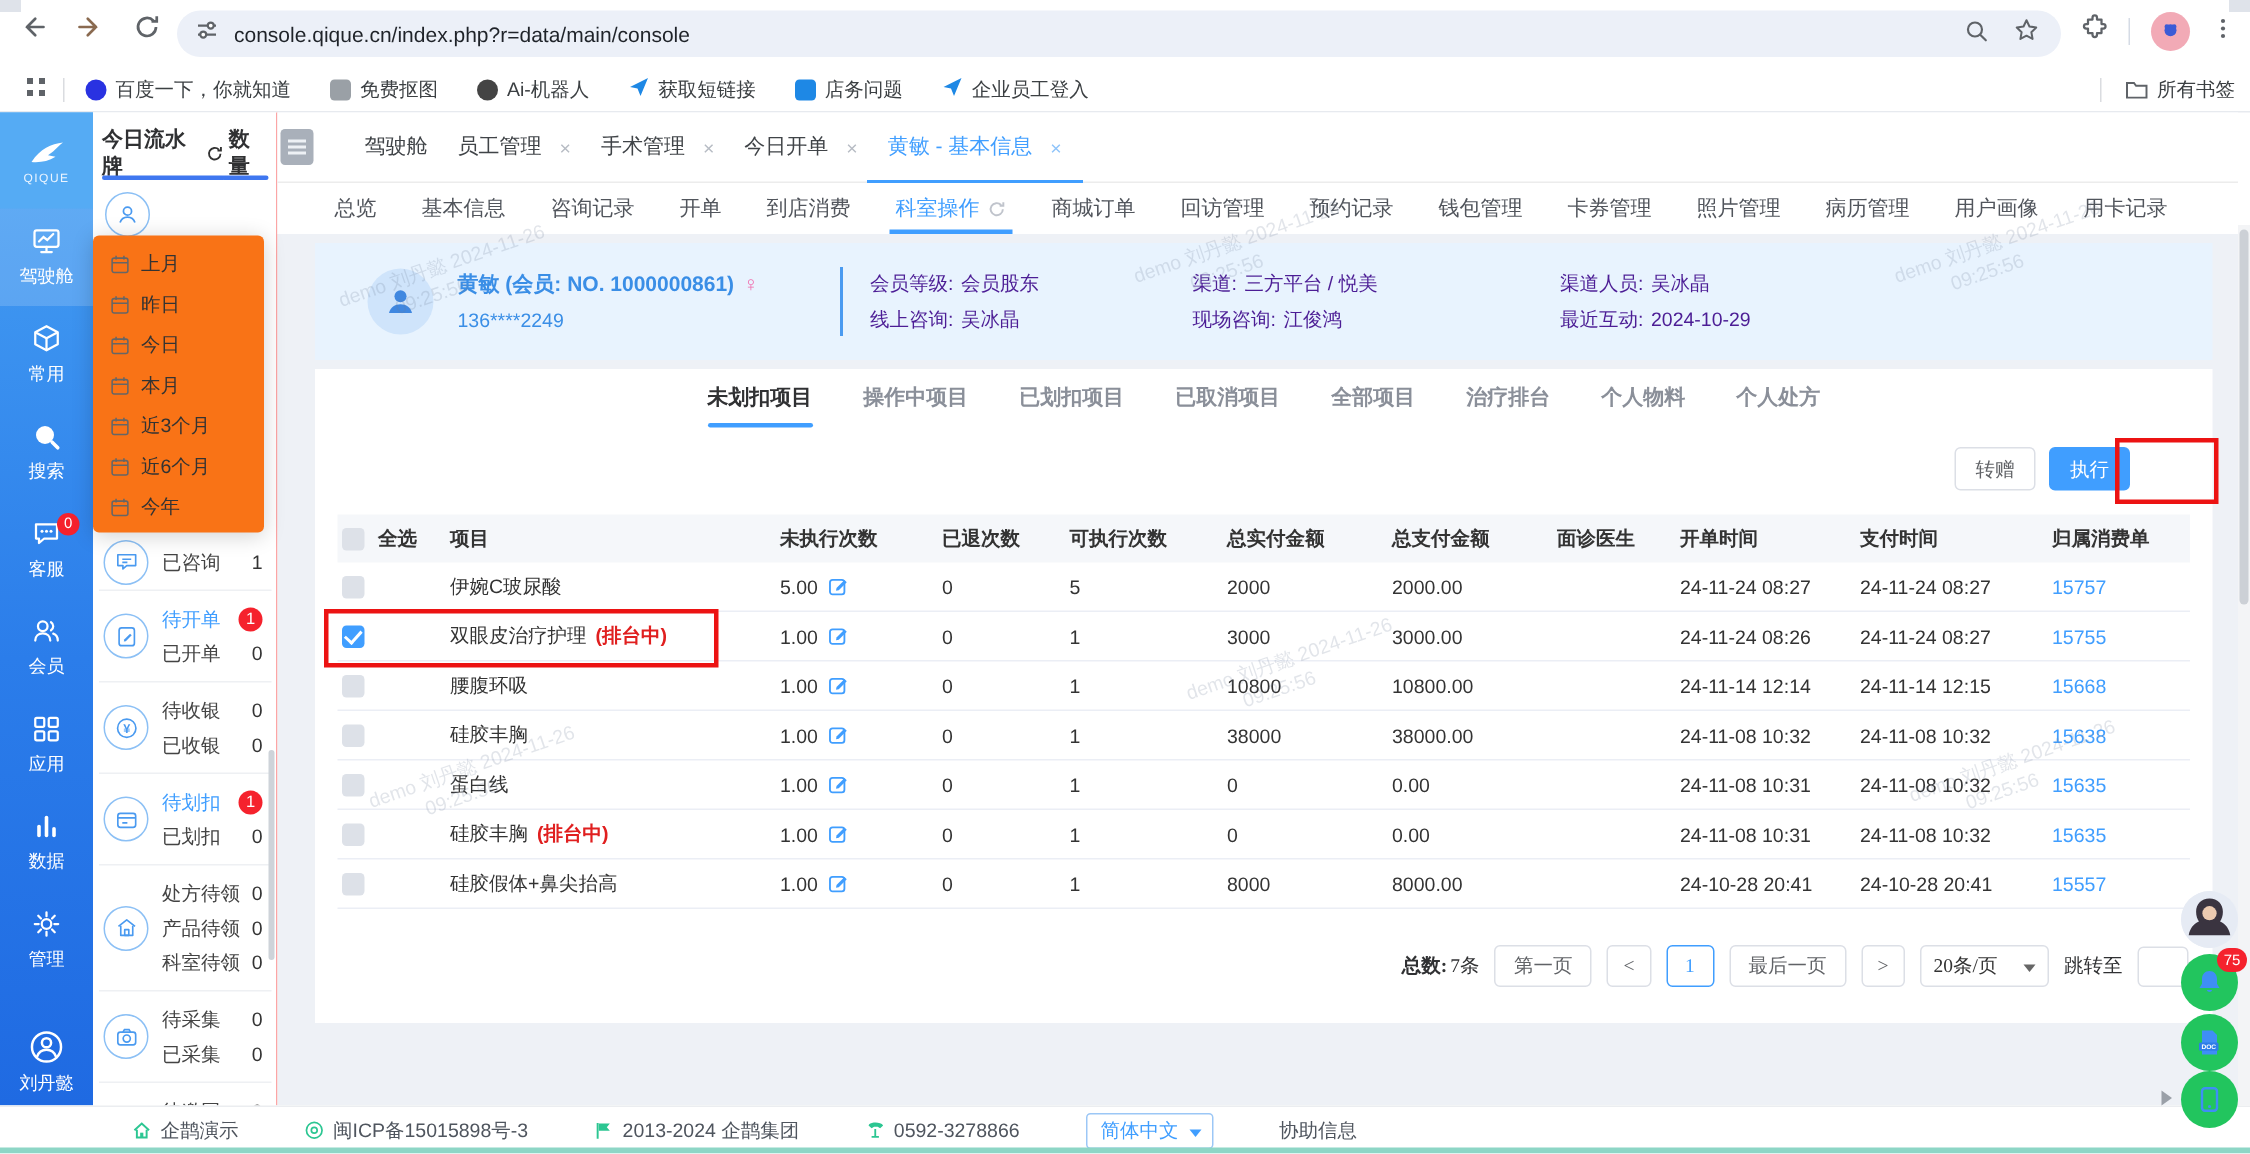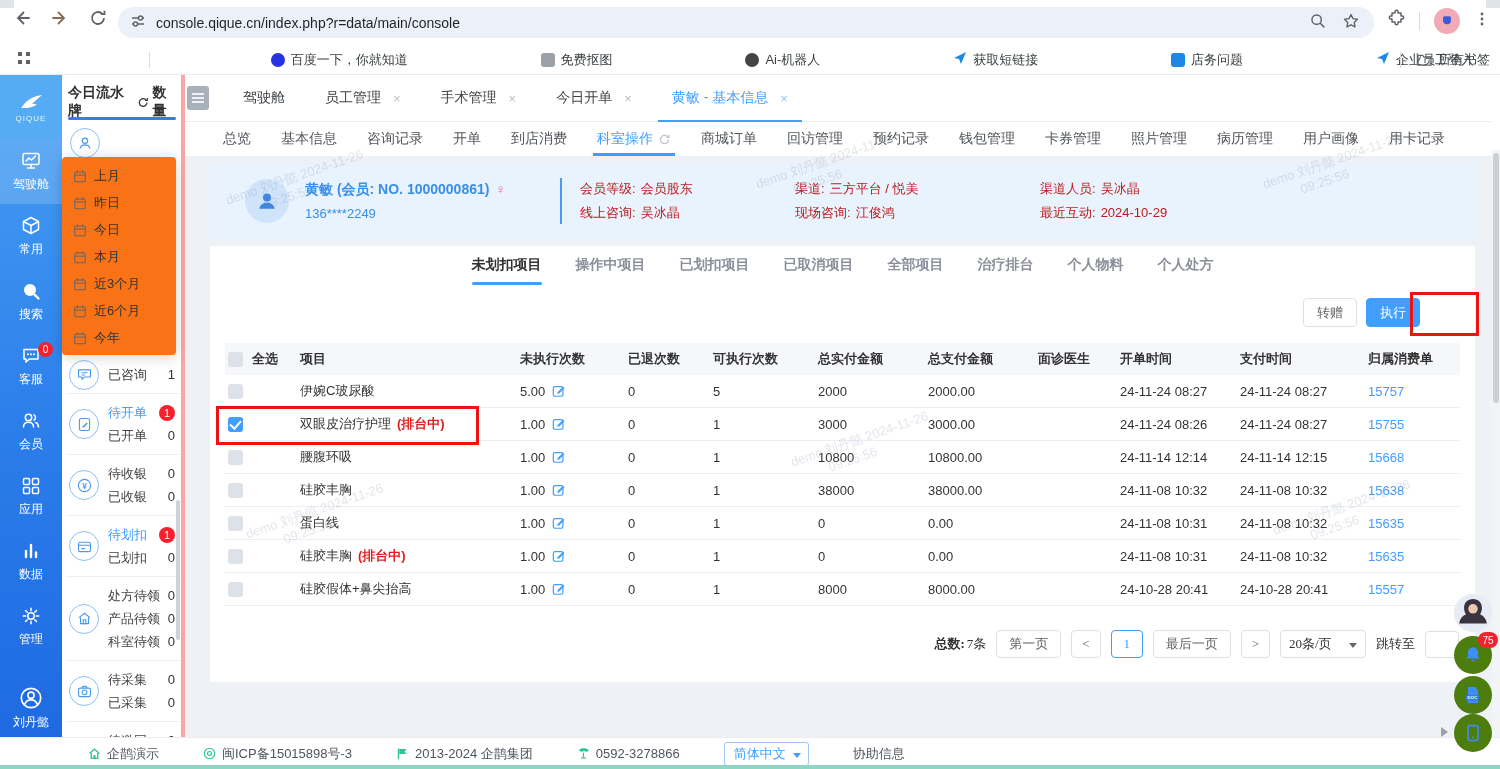--- a/index.html
+++ b/index.html
@@ -12,38 +12,38 @@
   .navbtns { position:absolute; left:12px; top:8px; display:flex; align-items:center; gap:18px; }
   .navbtn svg { display:block; }
   #omnibox { position:absolute; left:118px; top:7px; width:1256px; height:31px; background:#ecf0f8; border-radius:16px; display:flex; align-items:center; padding:0 12px; }
   #omnibox .url { font-size:14px; color:#1f2329; margin-left:10px; flex:1; }
   #omnibox .right-ics { display:flex; align-items:center; gap:16px; margin-right:2px; }
   .chrome-right { position:absolute; right:10px; top:8px; display:flex; align-items:center; gap:14px; }
   .chrome-divider { width:1px; height:18px; background:#d5dbe5; }
   .profile-av { width:26px; height:26px; border-radius:50%; background:#f2aab6; display:flex; align-items:center; justify-content:center; }
 
   
-  #bookmarks { left:0; top:45px; width:1500px; height:30px; background:#fff; border-bottom:1px solid #e7eaef; display:flex; align-items:center; font-size:13px; color:#3c4043;justify-content:space-between; }
+  #bookmarks { left:0; top:45px; width:1500px; height:30px; background:#fff; border-bottom:1px solid #e7eaef; display:flex; align-items:center; font-size:13px; color:#3c4043; }
   .bm { display:flex; align-items:center; gap:6px; margin-right:26px; white-space:nowrap; }
   .bm-divider { width:1px; height:16px; background:#dadce0; margin:0 14px 0 10px; }
   .fav { width:14px; height:14px; border-radius:3px; display:inline-block; }
   #all-bm { position:absolute; right:10px; display:flex; align-items:center; gap:6px; }
   #all-bm:before { content:""; width:1px; height:16px; background:#dadce0; margin-right:10px; }
 
   
   #rail { left:0; top:75px; width:62px; height:662px; background:linear-gradient(180deg,#46a0f3 0%,#2b7dea 55%,#1f6ae2 100%); color:#fff; }
   #rail .logo { height:64px; background:#55abf4; display:flex; flex-direction:column; align-items:center; justify-content:center; gap:2px; }
   #rail .logo .lg-txt { font-size:8px; letter-spacing:1px; color:#eaf4ff; }
   .rail-item { height:65px; display:flex; flex-direction:column; align-items:center; justify-content:center; gap:4px; position:relative; font-size:12px; }
   .rail-item.active { background:rgba(255,255,255,.16); }
   .rail-badge { position:absolute; top:8px; right:9px; min-width:15px; height:15px; border-radius:8px; background:#f5222d; color:#fff; font-size:10px; display:flex; align-items:center; justify-content:center; padding:0 3px; }
   #rail .user { position:absolute; bottom:6px; left:0; width:62px; display:flex; flex-direction:column; align-items:center; gap:3px; font-size:12px; }
 
   
-  #flow { left:62px; top:75px; width:123px; height:662px; background:#fff; border-right:4px solid #fca5a5; overflow:hidden; }
+  #flow { left:62px; top:75px; width:123px; height:662px; background:#fff; border-right:1px solid #fca5a5; overflow:hidden; }
   #flow .fhead { position:absolute; left:0; top:10px; width:123px; height:34px; display:flex; align-items:center; padding:0 6px; gap:3px; font-size:14px; font-weight:bold; color:#303133; }
   #flow .u1 { position:absolute; left:6px; top:42px; width:82px; height:3px; background:#3f77f0; border-radius:2px; }
   #flow .u2 { position:absolute; right:5px; top:42px; width:31px; height:3px; background:#3f77f0; border-radius:2px; }
   .fcircle { width:30px; height:30px; border-radius:50%; border:1px solid #8cc0f5; display:flex; align-items:center; justify-content:center; background:#fff; }
   #peek-icon { position:absolute; left:8px; top:53px; }
   .fgroups { position:absolute; left:0; top:281px; width:123px; }
   .fgroup { position:relative; padding:7px 6px 7px 42px; border-bottom:1px solid #eef0f3; margin:0 4px 0 4px; }
   .fgroup .fcircle { position:absolute; left:3px; top:50%; transform:translateY(-50%); }
   .frow { height:23px; display:flex; align-items:center; font-size:13px; color:#444; }
   .frow .flabel { flex:1; white-space:nowrap; }
@@ -54,39 +54,39 @@
 
   
   #dropdown { left:62px; top:157px; width:114px; height:198px; background:#f97316; border-radius:4px; box-shadow:0 2px 14px rgba(0,0,0,.18); z-index:30; padding:5px 0; }
   .dd-item { height:27px; display:flex; align-items:center; gap:7px; padding-left:11px; font-size:13px; color:#333; }
 
   
   #content { left:185px; top:75px; width:1307px; height:662px; background:#eef1f6; }
   #tabbar { position:absolute; left:0; top:0; width:1307px; height:47px; background:#fff; border-bottom:1px solid #ececec; display:flex; align-items:center; }
   #hamburger { width:22px; height:24px; background:#a9b0ba; border-radius:3px; margin-left:2px; display:flex; align-items:center; justify-content:center; }
   .ham-lines { width:12px; height:10px; border-top:2px solid #eef1f5; border-bottom:2px solid #eef1f5; background:linear-gradient(#eef1f5,#eef1f5) center/100% 2px no-repeat; }
-  .tab { position:relative; height:47px; display:flex; align-items:center; gap:12px; margin-left:40px; font-size:14px; color:#404448; }
+  .tab { position:relative; height:47px; display:flex; align-items:center; gap:12px; margin-left:20px; font-size:14px; color:#404448; }
   .tab .x { color:#b7bcc4; font-size:13px; }
   .tab.active { color:#409eff; }
   .tab.active .x { color:#8fc4fa; }
   .tab.active:after { content:""; position:absolute; left:-14px; right:-14px; bottom:0; height:2px; background:#409eff; }
   #subtabbar { position:absolute; left:0; top:47px; width:1307px; height:34px; background:#fff; display:flex; align-items:center; padding-left:38px; gap:30px; font-size:14px; color:#51555c; }
   .subtab { position:relative; height:34px; display:flex; align-items:center; gap:5px; }
   .subtab.active { color:#409eff; }
   .subtab.active:after { content:""; position:absolute; left:-4px; right:-4px; bottom:0; height:3px; background:#409eff; }
 
   
   #member { position:absolute; left:25px; top:87px; width:1265px; height:78px; background:#e8f3fe; display:flex; align-items:center; }
   #member .m-av { width:44px; height:44px; border-radius:50%; background:#cfe4fb; margin-left:35px; display:flex; align-items:center; justify-content:center; }
   .m-main { margin-left:16px; width:255px; }
   .m-name { font-size:14px; font-weight:bold; color:#3a8ee6; white-space:nowrap; }
   .m-gender { color:#f06fae; font-weight:normal; margin-left:6px; }
   .m-phone { font-size:13px; color:#3a8ee6; margin-top:7px; }
   .m-div { width:2px; height:46px; background:#4a9af0; margin:0 18px 0 0; }
-  .m-col { width:215px; font-size:13px; color:#b91c1c; line-height:24px; white-space:nowrap; }
+  .m-col { width:215px; font-size:13px; color:#4c1d95; line-height:24px; white-space:nowrap; }
   .m-col .lab { margin-right:5px; }
 
   
   #card { position:absolute; left:25px; top:171px; width:1265px; height:436px; background:#fff; }
   #ptabs { position:absolute; left:0; top:10px; width:100%; display:flex; justify-content:center; gap:34px; font-size:14px; color:#8a8f99; }
   .ptab { position:relative; padding-bottom:11px;font-weight:bold; }
   .ptab.active { color:#303133; font-weight:bold; }
   .ptab.active:after { content:""; position:absolute; left:0; right:0; bottom:0; height:3px; background:#409eff; border-radius:2px; }
   #actionbtns { position:absolute; right:55px; top:52px; display:flex; gap:9px; }
   .btn { height:29px; padding:0 13px; border:1px solid #dcdfe6; border-radius:4px; background:#fff; color:#606266; font-size:13px; display:flex; align-items:center; }
@@ -107,21 +107,21 @@
   
   #pager { position:absolute; right:16px; top:384px; display:flex; align-items:center; gap:10px; font-size:13px; color:#303133;font-family:Liberation Serif, serif; }
   #pager .tot b { margin-right:2px; }
   .pbtn { height:28px; padding:0 12px; border:1px solid #dcdfe6; border-radius:4px; background:#fff; color:#606266; display:flex; align-items:center; font-size:13px; }
   .pbtn.cur { width:32px; justify-content:center; padding:0; border-color:#409eff; color:#409eff; }
   .psel { height:28px; width:86px; border:1px solid #dcdfe6; border-radius:4px; background:#fff; color:#333; display:flex; align-items:center; padding:0 8px; position:relative; font-size:13px; }
   .caret { width:0; height:0; border-left:4px solid transparent; border-right:4px solid transparent; border-top:5px solid #666; position:absolute; right:8px; top:12px; }
   .jumpin { width:34px; height:27px; border:1px solid #dcdfe6; border-radius:4px; background:#fff; }
 
   
-  .fab { position:absolute; width:38px; height:38px; border-radius:50%; background:#4d7c0f; display:flex; align-items:center; justify-content:center; z-index:40; }
+  .fab { position:absolute; width:38px; height:38px; border-radius:50%; background:#22c55e; display:flex; align-items:center; justify-content:center; z-index:40; }
   #fab-avatar { right:8px; top:594px; background:#e8edf5; overflow:hidden; }
   #fab-bell { right:8px; top:636px; }
   #bell-badge { position:absolute; top:-4px; right:-6px; min-width:20px; height:16px; border-radius:9px; background:#f5222d; color:#fff; font-size:10px; display:flex; align-items:center; justify-content:center; padding:0 4px; z-index:41; }
   #fab-doc { right:8px; top:676px; }
   #fab-phone { right:8px; top:714px; }
   #collapse-tri { position:absolute; right:52px; top:727px; width:0; height:0; border-top:5px solid transparent; border-bottom:5px solid transparent; border-right:7px solid #9aa0a8; transform:rotate(180deg); z-index:40; }
 
   
   #pg-sb-track { right:0; top:150px; width:8px; height:587px; background:#f3f4f6; }
   #pg-sb-thumb { right:1px; top:153px; width:6px; height:250px; background:#ccd0d6; border-radius:3px; }

